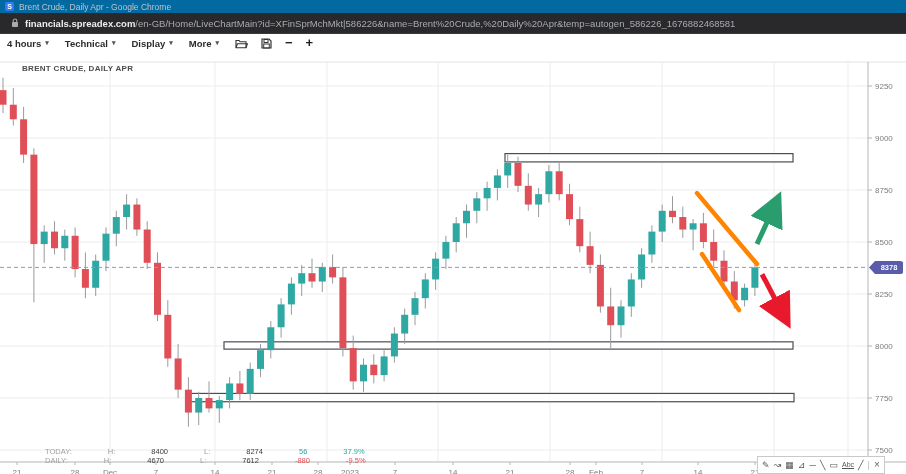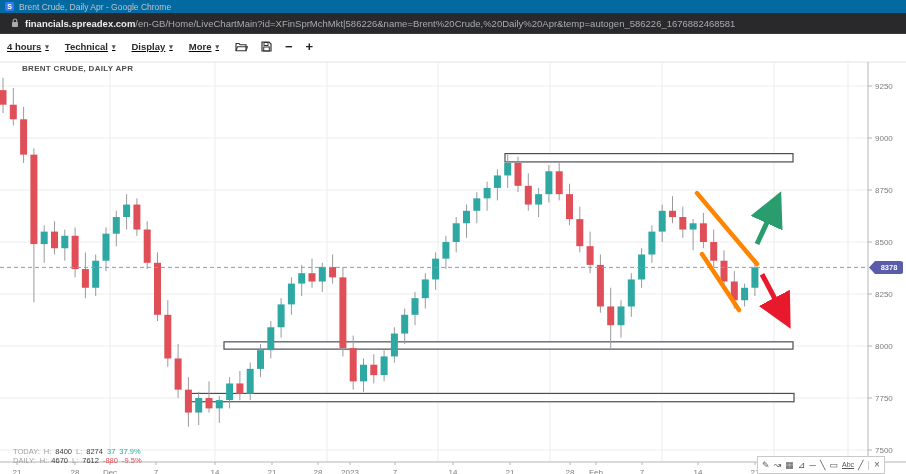--- a/index.html
+++ b/index.html
@@ -9,38 +9,38 @@
   .titlebar{height:13px;background:#0369a1;display:flex;align-items:center;padding:0 5px;gap:5px;}
   .favicon{width:9px;height:9px;background:#2f7cf6;border-radius:2px;color:#fff;font-size:7px;
            font-weight:bold;line-height:9px;text-align:center;flex:0 0 auto;}
   .wintitle{color:#c0c3c7;font-size:8.5px;white-space:nowrap;}
   .urlbar{height:21px;background:#29292c;display:flex;align-items:center;padding:0 11px;gap:6px;
           border-bottom:1px solid #3a3a3d;box-sizing:border-box;}
   .url{font-size:9.5px;white-space:nowrap;overflow:hidden;}
   .url .domain{color:#eceef0;font-weight:bold;}
   .url .path{color:#a7abb0;}
   
-  .toolbar{height:18px;background:#ffffff;display:flex;align-items:flex-end;padding-left:7px;text-decoration:underline;}
+  .toolbar{height:18px;background:#ffffff;display:flex;align-items:center;padding-left:7px;}
   .menu-item{display:flex;align-items:center;gap:4px;margin-right:16px;cursor:pointer;
              font-size:9.5px;font-weight:bold;color:#2b2b2b;}
   .menu-item .caret{font-size:7px;color:#555;}
   .tb-icon{margin-right:13px;display:flex;align-items:center;color:#333;}
   .tb-glyph{font-size:13px;font-weight:bold;color:#222;line-height:10px;}
   
   .chart{position:relative;width:834px;height:429px;background:#fff;}
   .chart svg{position:absolute;left:0;top:0;}
   .chart-title{position:absolute;left:22px;top:12px;font-size:8px;font-weight:bold;
                color:#4c4c4c;letter-spacing:.3px;}
   
   .stats{position:absolute;left:13px;top:395px;font-size:7.5px;line-height:9px;white-space:nowrap;}
   .stats .lbl{color:#a0a0a0;}
   .stats .val{color:#3c3c3c;text-align:center;}
   .stats .pos{color:#2ea8a2;}
   .stats .neg{color:#e04f58;}
-  .stats span{margin-right:4px;}
+  .stats span{margin-right:4px;margin-left:32px;}
   
   .tools{position:absolute;left:757px;top:404px;width:128px;height:18px;background:#fff;
          border:1px solid #c9c9c9;display:flex;align-items:center;justify-content:space-evenly;
          box-sizing:border-box;}
   .tool{font-size:9px;color:#555;cursor:pointer;line-height:10px;}
   .tool.abc{font-size:7px;text-decoration:underline;}
   .tool.sep{color:#bbb;cursor:default;}
   .tool.close{font-size:10px;color:#666;}
 </style>
 </head>
@@ -347,21 +347,21 @@
       <g>
         <path d="M869,215.376 L875,208.876 H900 Q903,208.876 903,210.876 V219.876 Q903,221.876 900,221.876 H875 Z" fill="#585cab"></path>
         <text x="889" y="218.17600000000002" font-size="7.5" fill="#fff" text-anchor="middle" font-weight="bold" font-family="Liberation Sans, sans-serif">8378</text>
       </g>
     </svg>
 
   <div class="chart-title">BRENT CRUDE, DAILY APR</div>
 
   <div class="stats">
     <div>
-      <span class="lbl">TODAY:</span><span class="lbl">H:</span><span class="val">8400</span><span class="lbl">L:</span><span class="val">8274</span><span class="pos">37</span><span class="pos">37.9%</span>
+      <span class="lbl">TODAY:</span><span class="lbl">H:</span><span class="val">8400</span><span class="lbl">L:</span><span class="val">8274</span><span class="pos">56</span><span class="pos">37.9%</span>
     </div>
     <div>
       <span class="lbl">DAILY:</span><span class="lbl">H:</span><span class="val">4670</span><span class="lbl">L:</span><span class="val">7612</span><span class="neg">-880</span><span class="neg">-9.5%</span>
     </div>
   </div>
 
   <div class="tools" id="tools-slot">
       <span class="tool">✎</span>
       <span class="tool">↝</span>
       <span class="tool">▦</span>

